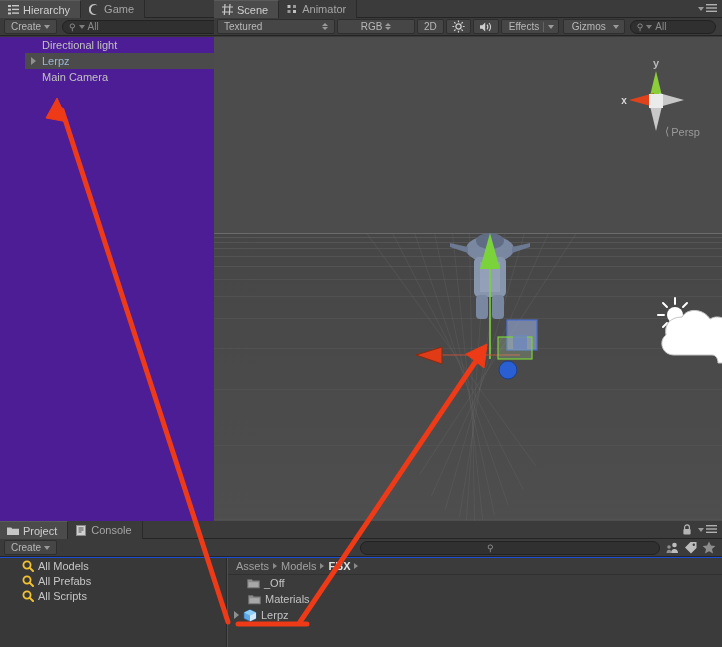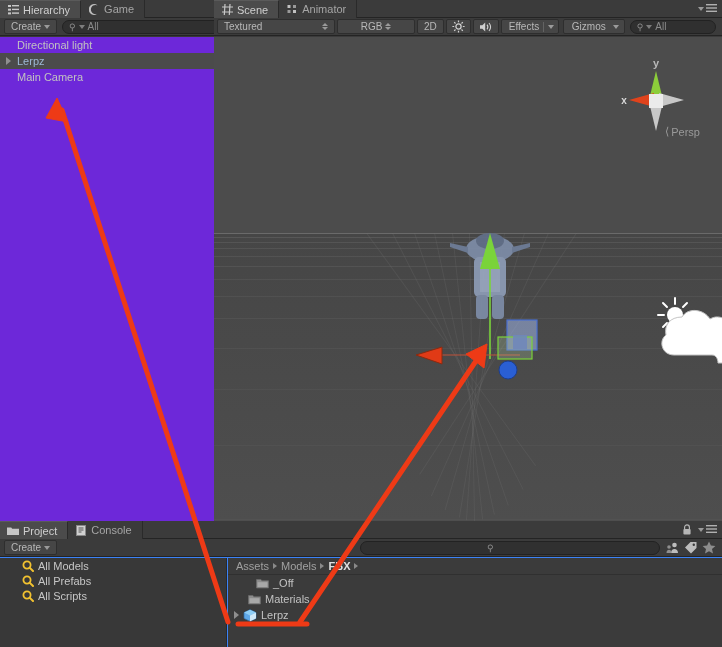--- a/index.html
+++ b/index.html
@@ -81,21 +81,21 @@
     padding: 0 6px;
     color: #8a8a8a;
     font-size: 10px;
     gap: 3px;
     min-width: 20px;
   }
   .searchfield .mag { font-size: 9px; color: #8f8f8f; }
 
   
   #hierarchy-panel { left:0; top:0; width:250px; height:521px; background:#383838; }
-  .hier-list { position:absolute; top:37px; left:0; right:0; bottom:0; background:#6d28d9; }
+  .hier-list { position:absolute; top:37px; left:0; right:0; bottom:0; background:#4c1d95;padding-left:25px; }
   .hier-row {
     height: 16px;
     display: flex; align-items: center;
     padding-left: 6px;
     color: #c2c2c2;
     font-size: 11px;
     cursor: default;
   }
   .hier-row.selected { background: #4b4b4b; color: #9cb8d4; }
   .foldarrow { width: 11px; display:inline-block; }
@@ -115,21 +115,21 @@
   }
   .grid-h { position:absolute; left:0; right:0; height:1px; background:rgba(120,120,120,.28); }
   .grid-v { position:absolute; top:0; bottom:0; width:1px; background:rgba(120,120,120,.22);
             transform-origin: top center; }
 
   
   #view-gizmo { position:absolute; right:20px; top:18px; width:92px; height:92px; }
   #persp-label { position:absolute; right:22px; top:88px; color:#9a9a9a; font-size:11px; display:flex; align-items:center; gap:2px;}
 
   
-  #project-panel { left:0; top:521px; width:722px; height:126px; background:#3b82f6; }
+  #project-panel { left:0; top:521px; width:722px; height:126px; background:#1d4ed8; }
   .proj-left { position:absolute; left:0; top:37px; width:227px; bottom:0; background:#383838; border-right:1px solid #2a2a2a;}
   .proj-right { position:absolute; left:228px; top:37px; right:0; bottom:0; background:#3b3b3b; }
   .breadcrumb {
     height: 17px; display:flex; align-items:center; gap:4px;
     padding-left:8px; background:#3b3b3b; color:#a0a0a0; font-size:11px;
     border-bottom:1px solid #303030;
   }
   .crumb.current { color:#e0e0e0; font-weight:bold; }
   .crumb-sep { width:0;height:0;border-top:3px solid transparent;border-bottom:3px solid transparent;border-left:4px solid #8a8a8a; }
   .asset-row {
@@ -471,21 +471,21 @@
   <div class="proj-right">
     <div class="breadcrumb">
       <span class="crumb">Assets</span>
       <span class="crumb-sep"></span>
       <span class="crumb">Models</span>
       <span class="crumb-sep"></span>
       <span class="crumb current">FBX</span>
       <span class="crumb-sep"></span>
     </div>
 
-    <div class="asset-row" style="padding-left:28px;">
+    <div class="asset-row" style="padding-left:19px;">
       <svg width="13" height="11" viewBox="0 0 13 11">
         <path d="M0.5 1.5h4.4l1 1.3H12.5V10H0.5z" fill="#8c8c8c" stroke="#6b6b6b" stroke-width="0.7"></path>
         <rect x="1.6" y="4.2" width="9.8" height="4.8" fill="#a8a8a8"></rect>
       </svg>
       <span>_Off</span>
     </div>
     <div class="asset-row" style="padding-left:20px;">
       <svg width="13" height="11" viewBox="0 0 13 11">
         <path d="M0.5 1.5h4.4l1 1.3H12.5V10H0.5z" fill="#8c8c8c" stroke="#6b6b6b" stroke-width="0.7"></path>
         <rect x="1.6" y="4.2" width="9.8" height="4.8" fill="#a8a8a8"></rect>

